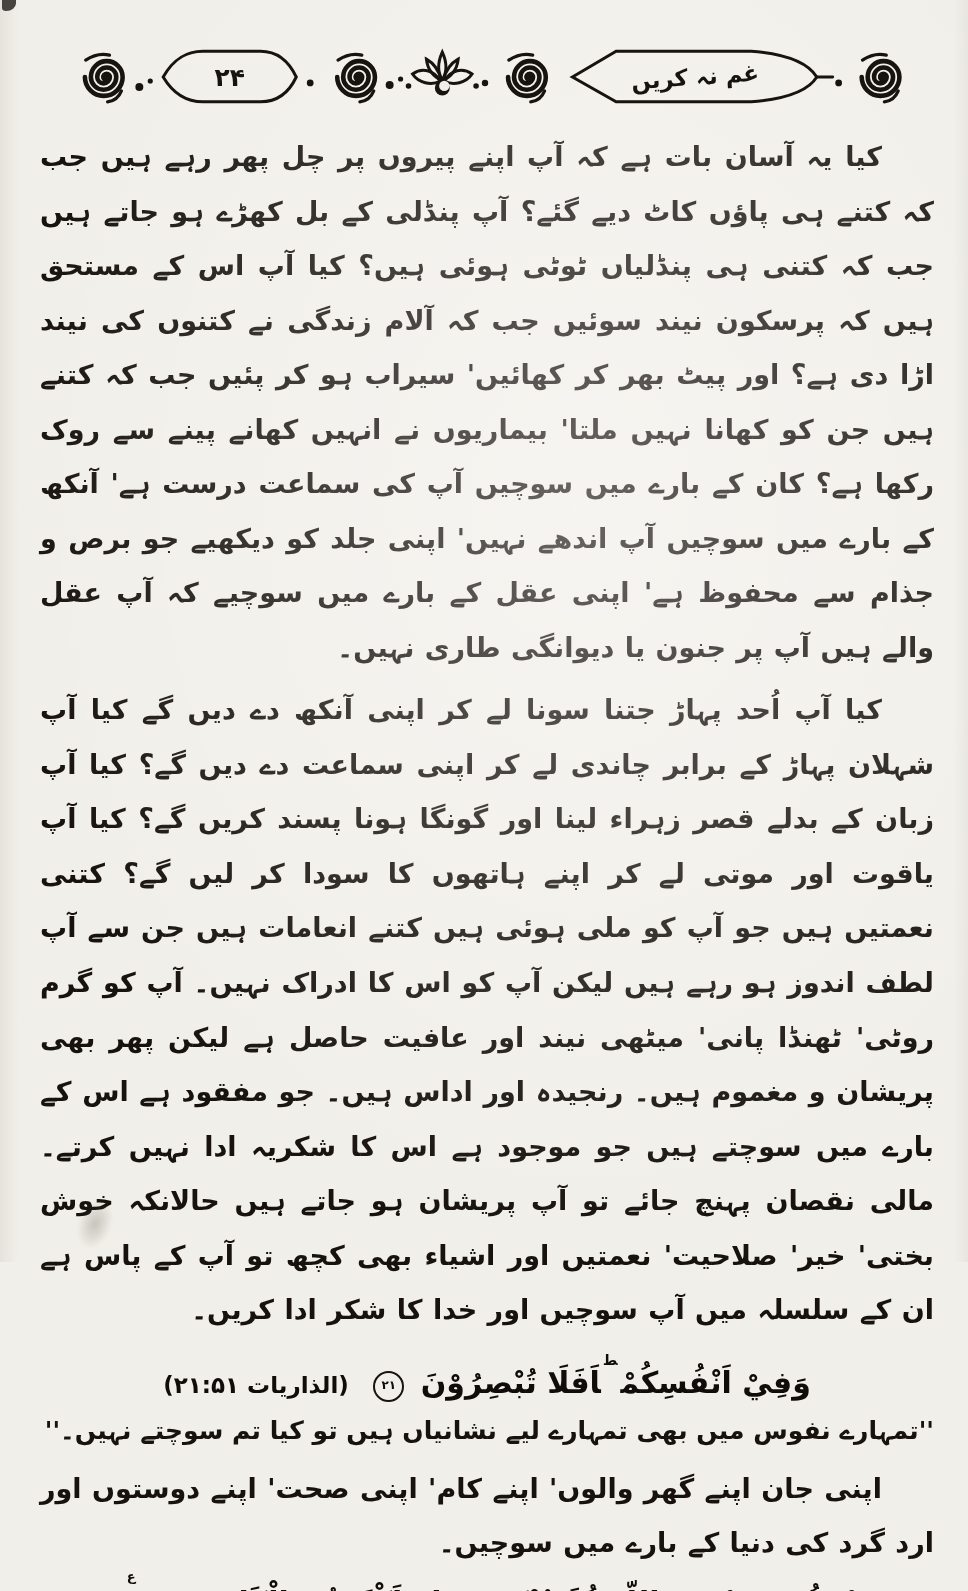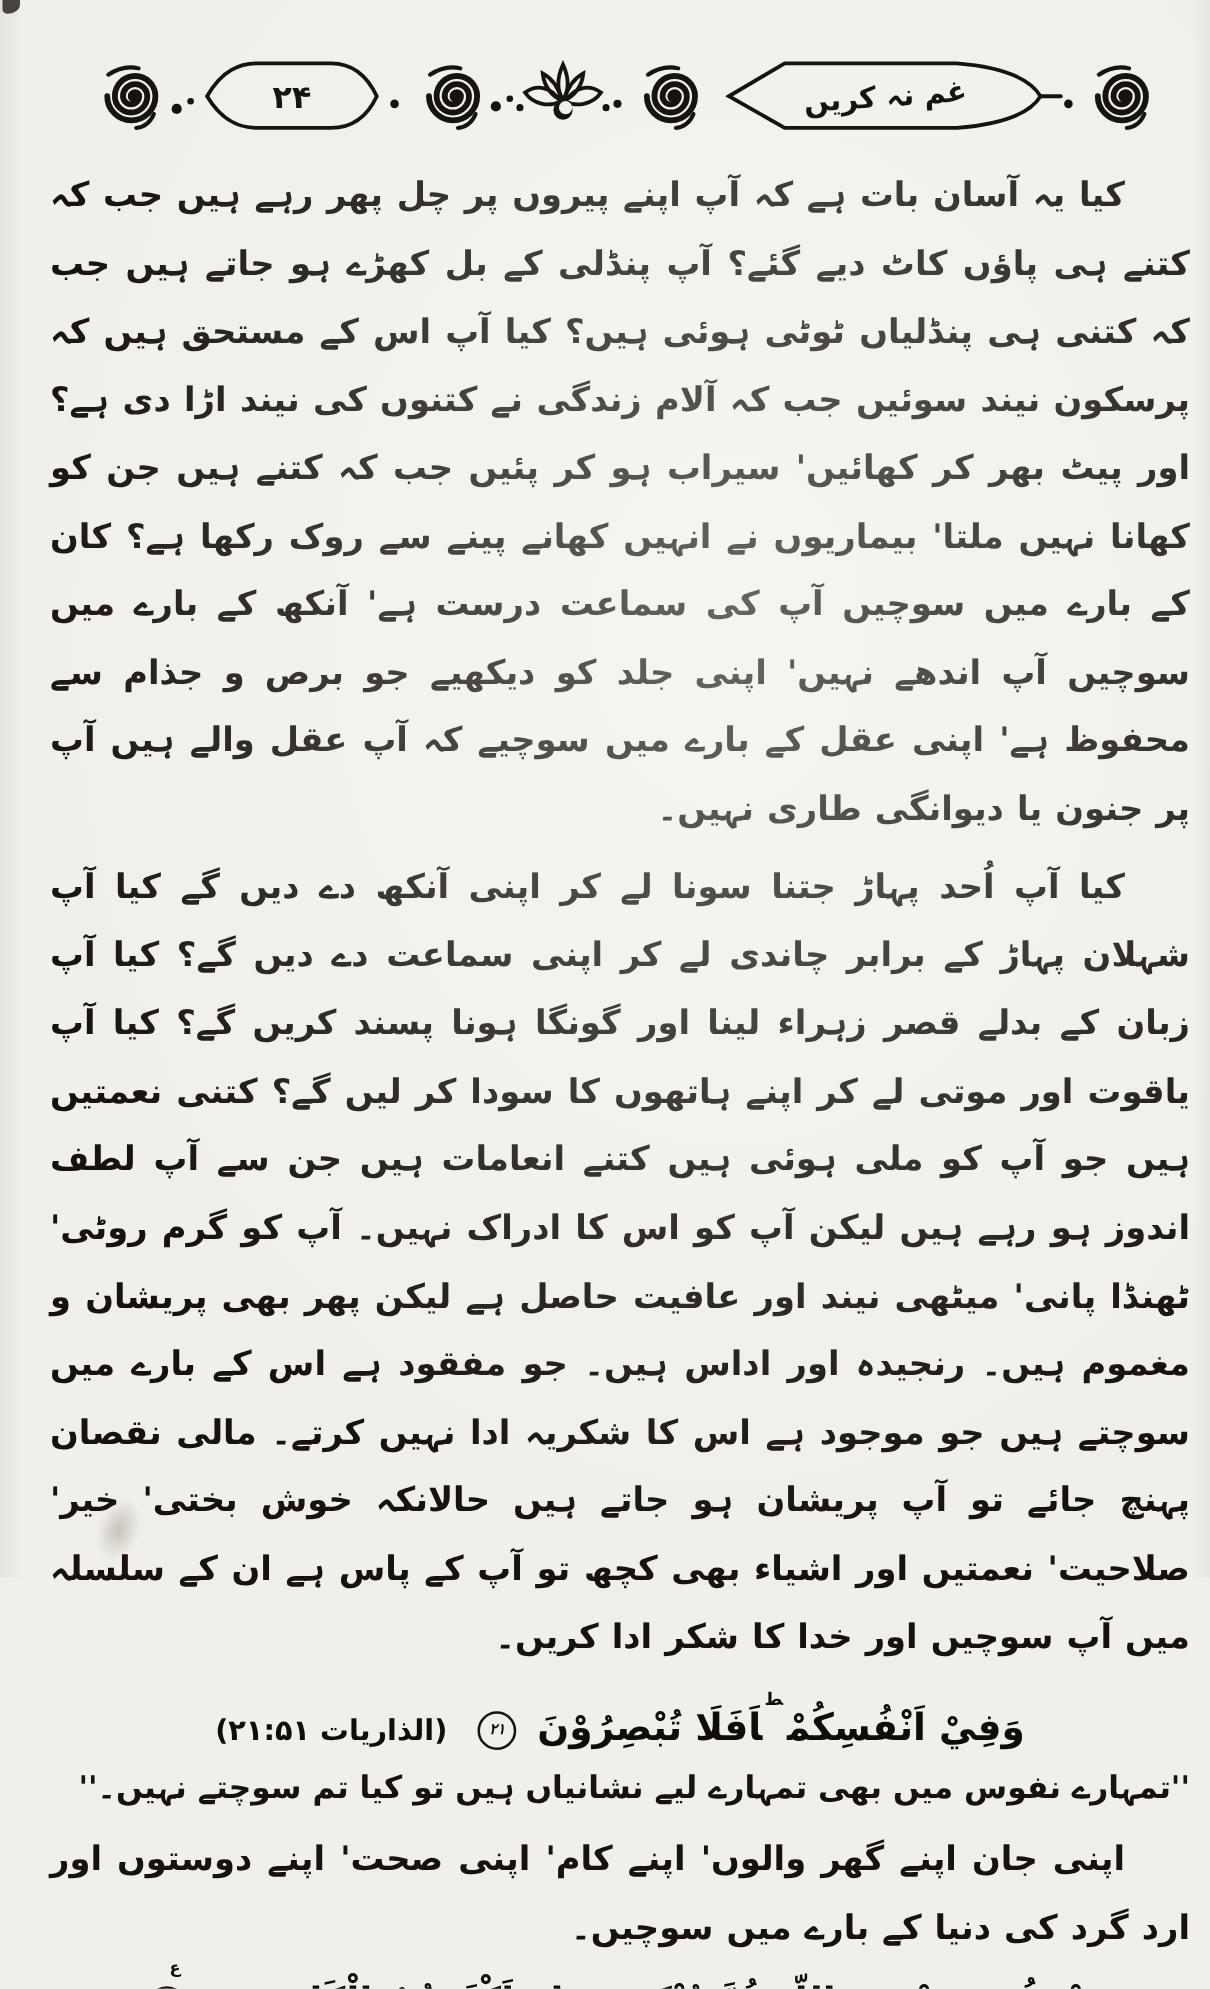--- a/index.html
+++ b/index.html
@@ -6,21 +6,21 @@
   body{
     width:968px;height:1591px;
     background:#f1efe9;
     font-family:"DejaVu Sans",sans-serif;
     overflow:hidden;
   }
   .page{
     position:relative;
     width:968px;height:1262px;
     box-sizing:border-box;
-    padding:30px 16px 0 40px;
+    padding:30px 34px 0 40px;
     direction:rtl;
     color:#17120e;
   }
   
   .page::before{
     content:"";position:absolute;inset:0;pointer-events:none;
     background:
       linear-gradient(90deg, rgba(120,115,105,.10), rgba(0,0,0,0) 18px),
       linear-gradient(270deg, rgba(120,115,105,.08), rgba(0,0,0,0) 14px),
       radial-gradient(ellipse at 60% 40%, rgba(255,255,255,.35), rgba(0,0,0,0) 70%);
@@ -59,21 +59,21 @@
     color:#0f0c09;
     white-space:nowrap;
   }
   .waqf{font-size:14px;vertical-align:28px;font-weight:700;margin:0 3px}
   .ayah-wrap{position:relative;display:inline-block;margin:0 6px;vertical-align:middle}
   .ruku{position:absolute;top:-18px;right:4px;font-size:13px;font-weight:700}
   .ayah-circle{
     display:inline-block;width:27px;height:27px;
     border:2px solid #17130f;border-radius:50%;
     font-size:12px;line-height:25px;text-align:center;
-    vertical-align:middle;font-weight:700;text-indent:0;font-style:italic;
+    vertical-align:middle;font-weight:700;text-indent:0;
   }
   .verse-ref{font-size:23px;font-weight:700;margin-right:8px;white-space:nowrap}
   .translation{
     margin:2px 0 6px 0;
     font-size:25px;font-weight:700;
     line-height:2.0;text-align:justify;
   }
 </style>
 </head>
 <body>

